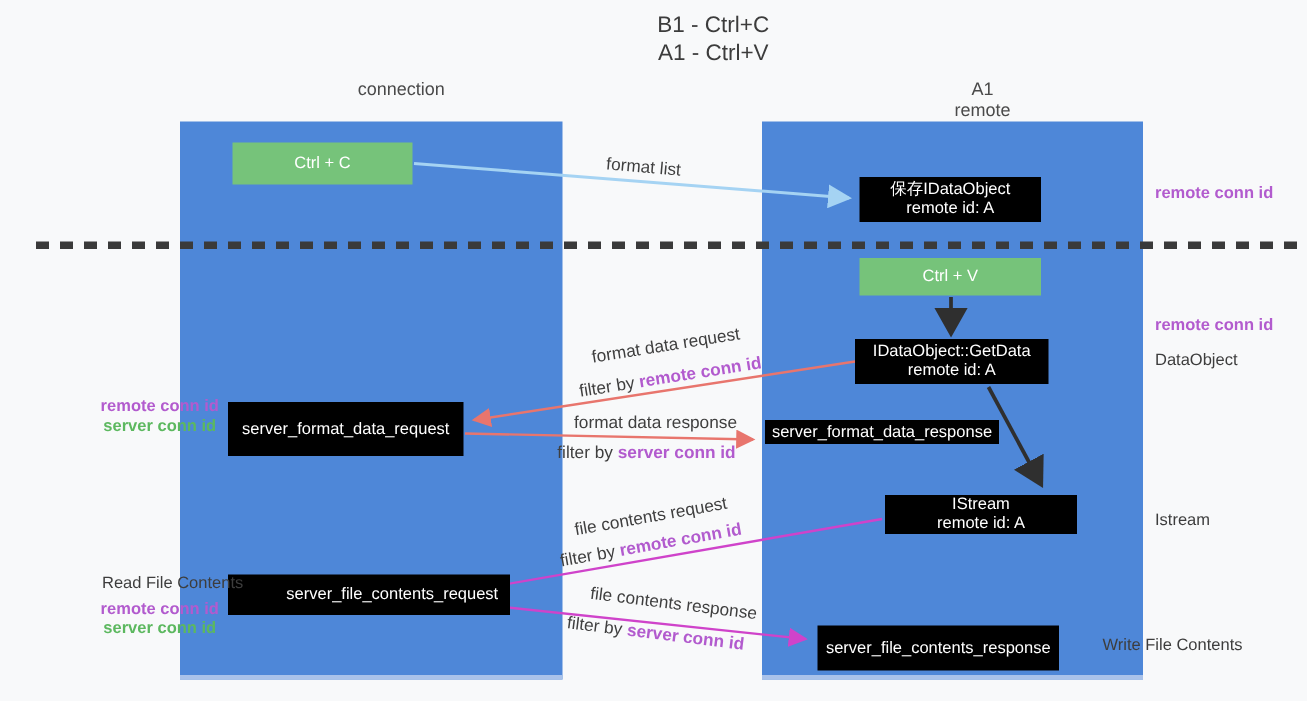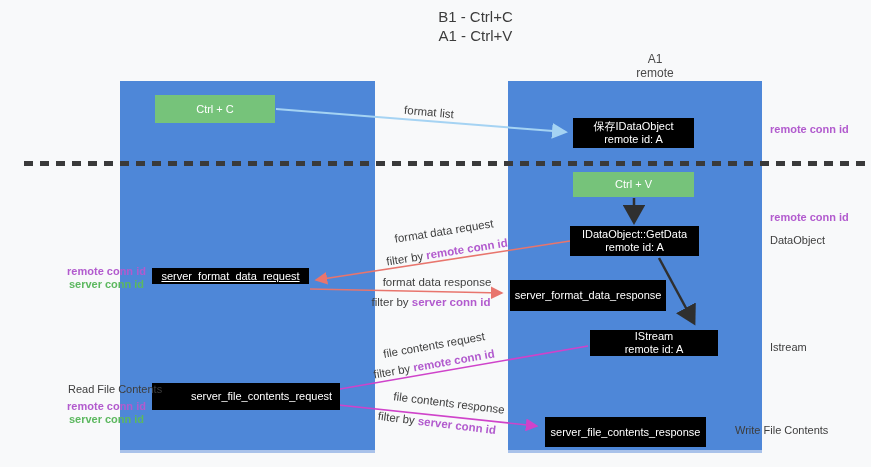--- a/index.html
+++ b/index.html
@@ -39,20 +39,21 @@
 </style>
 </head>
 <body>
 
 <div class="abs title">
   <div>B1 - Ctrl+C</div>
   <div>A1 - Ctrl+V</div>
 </div>
 
 <div class="abs lane-header" style="left:120px;top:52px;width:215px;">
+  <div>connection</div>
 </div>
 <div class="abs lane-header" style="left:508px;top:52px;width:214px;">
   <div>A1</div>
   <div>remote</div>
 </div>
 
 <div class="abs lane lane-b1"></div>
 <div class="abs lane lane-a1"></div>
 
 <svg class="overlay" viewBox="0 0 871 467">
@@ -92,25 +93,25 @@
 
 <div class="node node-green" style="left:573px;top:172px;width:121px;height:25px;">
   <div>Ctrl + V</div>
 </div>
 
 <div class="node node-orange" style="left:570px;top:226px;width:129px;height:30px;">
   <div>IDataObject::GetData</div>
   <div>remote id: A</div>
 </div>
 
-<div class="node node-orange" style="left:152px;top:268px;width:157px;height:16px;text-decoration:underline;">
+<div class="node node-orange" style="left:152px;top:268px;width:157px;height:36px;">
   <div>server_format_data_request</div>
 </div>
 
-<div class="node node-orange" style="left:510px;top:280px;width:156px;height:31px;">
+<div class="node node-orange" style="left:510px;top:280px;width:156px;height:16px;">
   <div>server_format_data_response</div>
 </div>
 
 <div class="node node-orange" style="left:590px;top:330px;width:128px;height:26px;">
   <div>IStream</div>
   <div>remote id: A</div>
 </div>
 
 <div class="node node-orange" style="left:152px;top:383px;width:157px;height:27px;padding-left:31px;">
   <div>server_file_contents_request</div>

